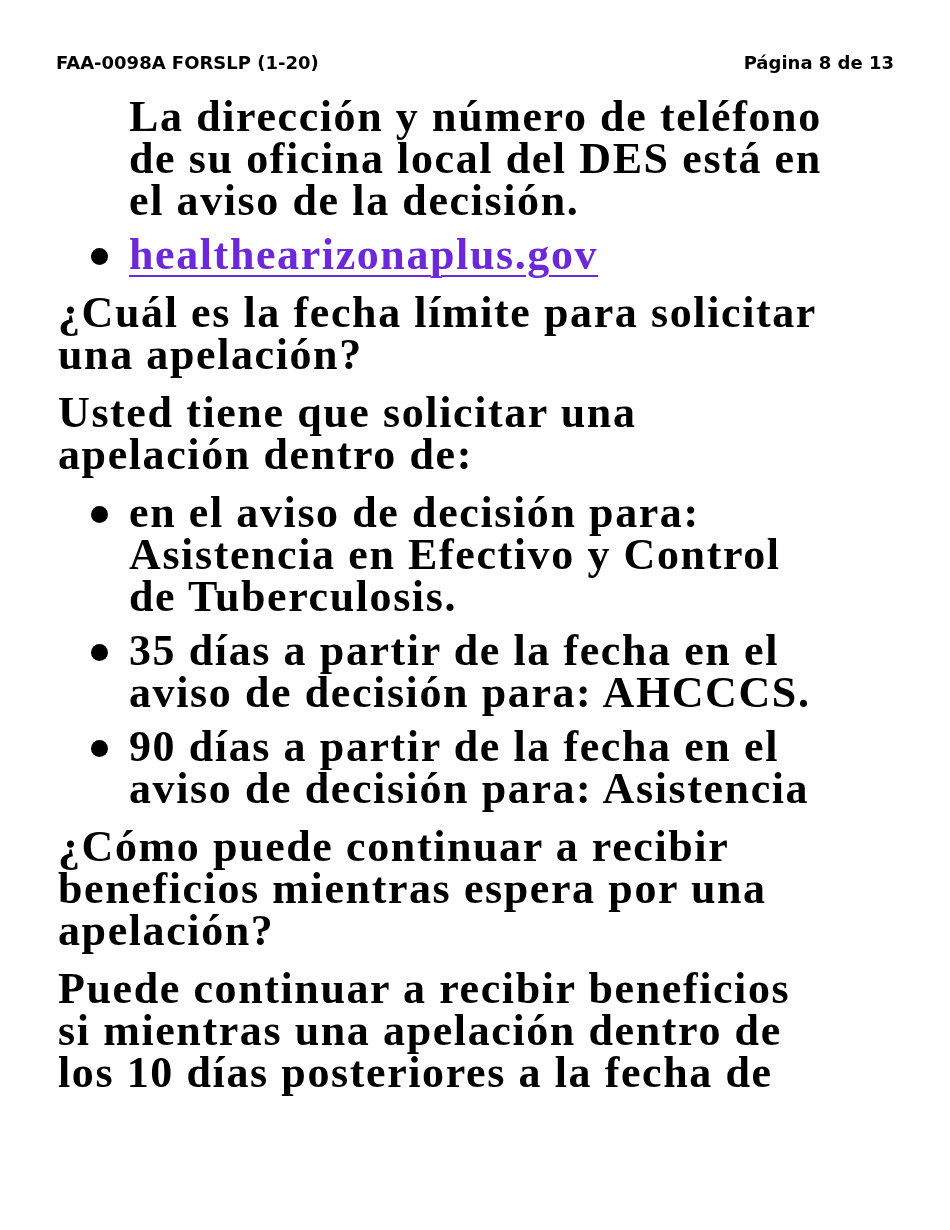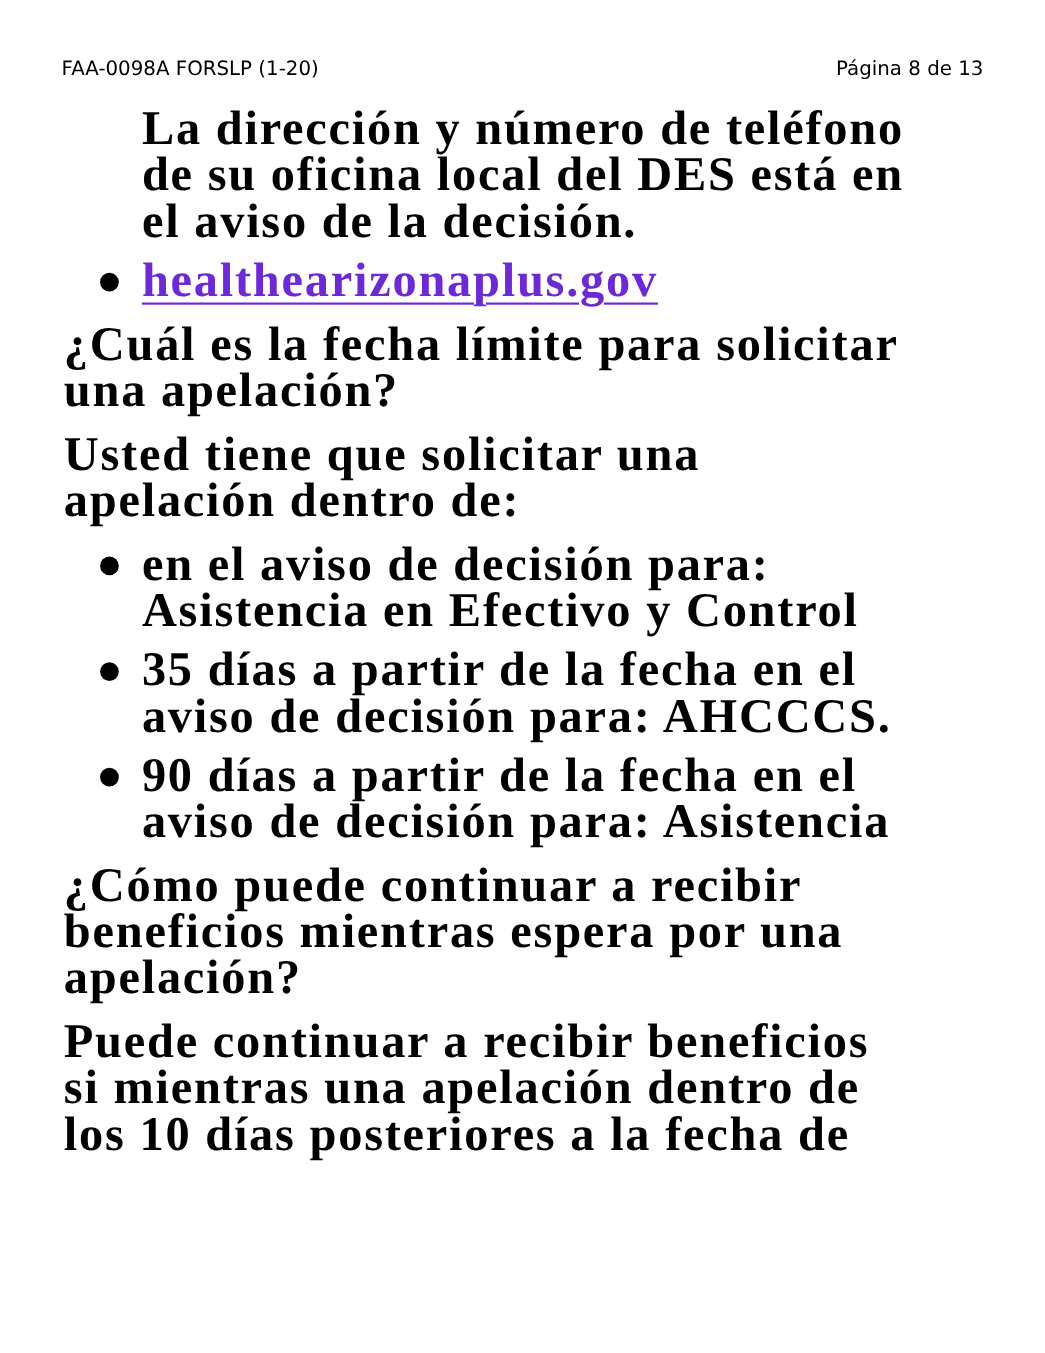--- a/index.html
+++ b/index.html
@@ -16,21 +16,21 @@
     font-family: "DejaVu Sans", sans-serif;
   }
   .header {
     position: absolute;
     top: 52px;
     left: 56px;
     right: 56px;
     height: 24px;
     font-family: "DejaVu Sans", sans-serif;
     font-size: 18px;
-    font-weight: normal;
+    font-weight: bold;
     letter-spacing: 0;
   }
   .header .left { position: absolute; left: 0; top: 0; }
   .header .right { position: absolute; right: 0; top: 0; }
 
   .content {
     position: absolute;
     top: 94px;
     left: 56px;
     width: 850px;
@@ -104,20 +104,21 @@
     <div>Usted tiene que solicitar una</div>
     <div>apelación dentro de:</div>
   </div>
 
   <div class="gap-m"></div>
 
   <div class="big bullet-item">
     <span class="bullet-dot"></span>
     <div>en el aviso de decisión para:</div>
     <div>Asistencia en Efectivo y Control</div>
+    <div>de Tuberculosis.</div>
   </div>
 
   <div class="gap-s"></div>
 
   <div class="big bullet-item">
     <span class="bullet-dot"></span>
     <div>35 días a partir de la fecha en el</div>
     <div>aviso de decisión para: AHCCCS.</div>
   </div>
 

